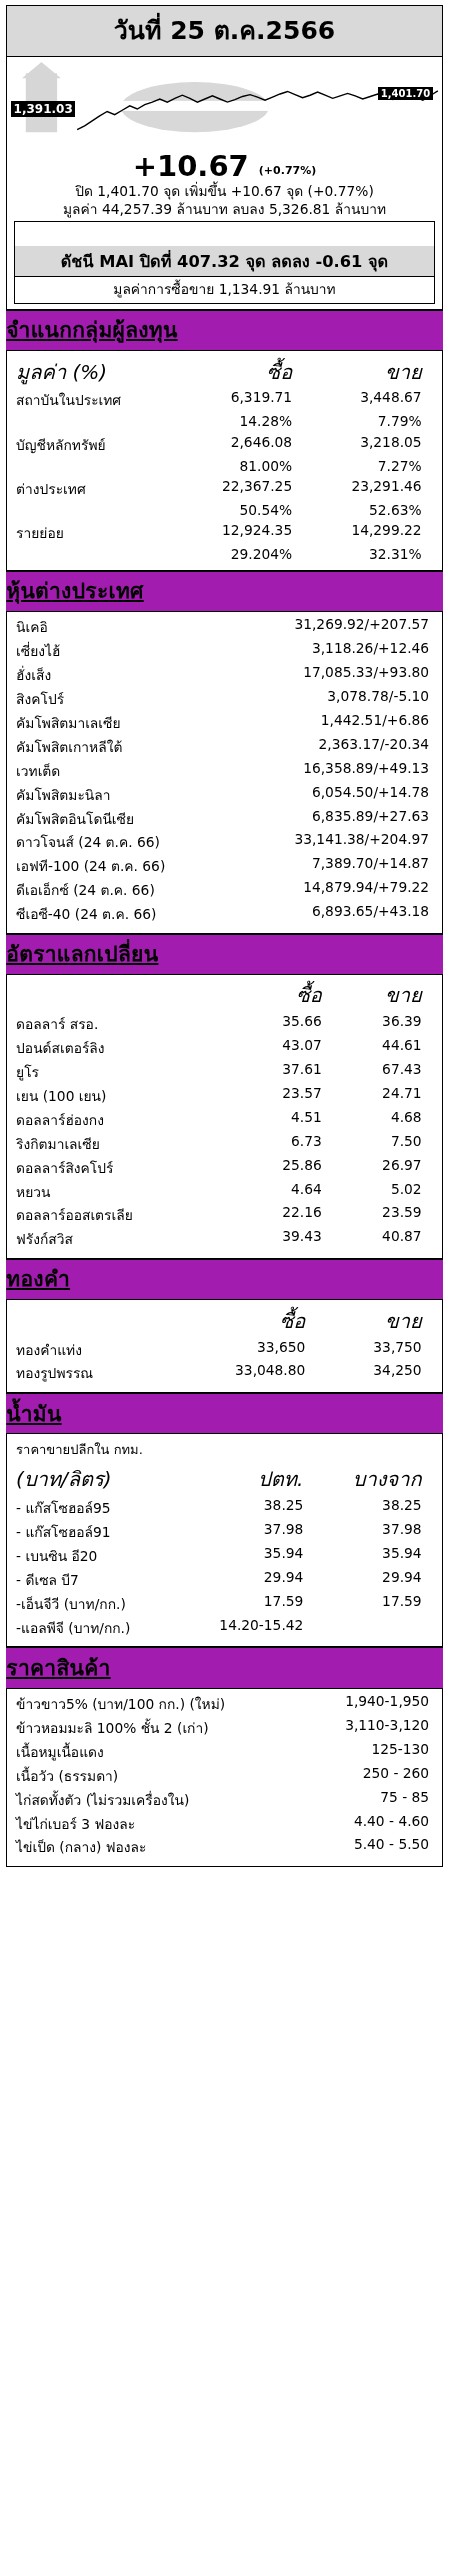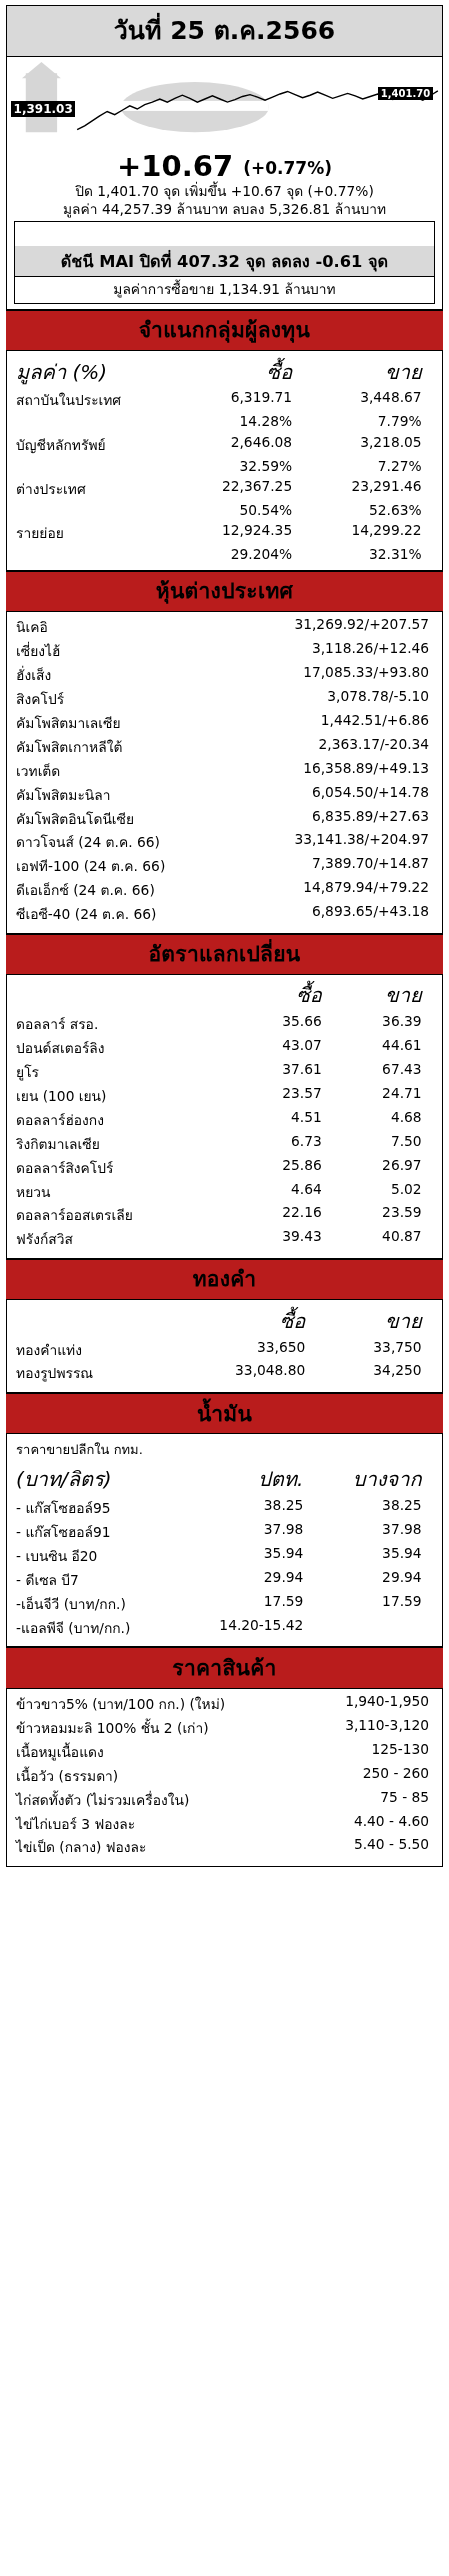--- a/index.html
+++ b/index.html
@@ -12,28 +12,29 @@
     font-family: "DejaVu Sans", sans-serif;
     color: #000000;
   }
   .page {
     width: 449px;
     box-sizing: border-box;
     padding: 5px 6.3px 8.8px 6.3px;
   }
   
   .section-head {
-    background: #b91c1c;
+    background: #a21caf;
     border-top: 1.3px solid #000;
     border-bottom: 1.3px solid #000;
-    text-align: center;
+    text-align: left;
     font-size: 21px;
     font-weight: bold;
     padding: 2.5px 0 3.8px 0;
     letter-spacing: 0.3px;
+    text-decoration: underline;
   }
   .block {
     border-left: 1.3px solid #000;
     border-right: 1.3px solid #000;
     border-bottom: 1.3px solid #000;
     box-sizing: border-box;
   }
   .pad {
     padding: 3.8px 8.8px 6.3px 8.8px;
   }
@@ -89,21 +90,21 @@
     box-sizing: border-box;
     text-align: center;
     padding: 0 0 5px 0;
   }
   .chg-line {
     font-size: 29px;
     font-weight: bold;
     line-height: 1.05;
   }
   .chg-line .pct {
-    font-size: 17px;
+    font-size: 11px;
     font-weight: bold;
     vertical-align: 2.5px;
   }
   .sum-row {
     font-size: 13.8px;
     line-height: 1.35;
   }
   
   .mai-box {
     border: 1.3px solid #000;
@@ -232,21 +233,21 @@
         <td class="col-right">7.79%</td>
       </tr>
 
       <tr>
         <td class="col-label">บัญชีหลักทรัพย์</td>
         <td class="col-mid">2,646.08</td>
         <td class="col-right">3,218.05</td>
       </tr>
       <tr class="sub-row">
         <td class="col-label"></td>
-        <td class="col-mid">32.59%</td>
+        <td class="col-mid">81.00%</td>
         <td class="col-right">7.27%</td>
       </tr>
 
       <tr>
         <td class="col-label">ต่างประเทศ</td>
         <td class="col-mid">22,367.25</td>
         <td class="col-right">23,291.46</td>
       </tr>
       <tr class="sub-row">
         <td class="col-label"></td>

